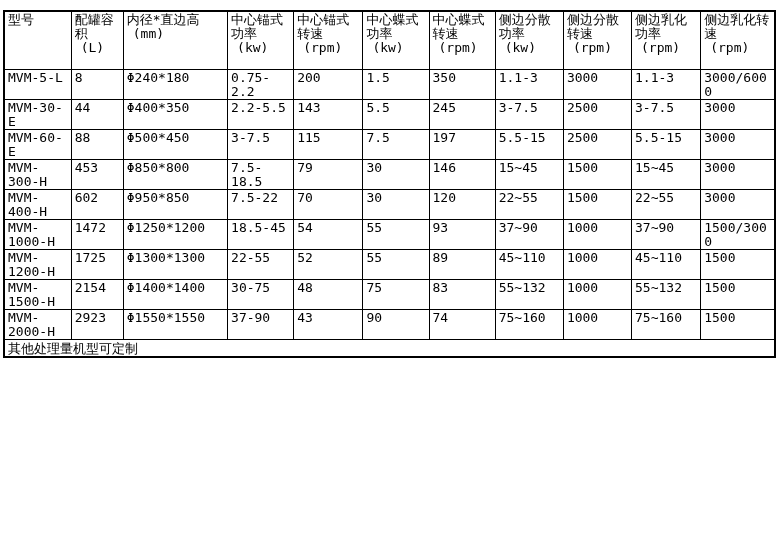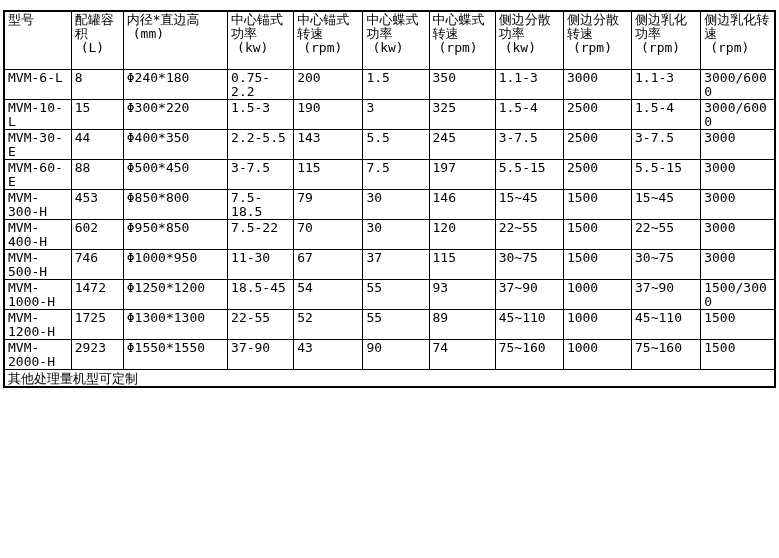--- a/index.html
+++ b/index.html
@@ -98,43 +98,30 @@
             <div class="h-unit">(rpm)</div>
           </th>
           <th>
             <div class="h-name">侧边乳化转速</div>
             <div class="h-unit">(rpm)</div>
           </th>
         </tr>
     </thead>
     <tbody id="table-body">
         <tr>
-          <td>MVM-6-L</td>
+          <td>MVM-5-L</td>
           <td>8</td>
           <td>Φ240*180</td>
           <td>0.75-2.2</td>
           <td>200</td>
           <td>1.5</td>
           <td>350</td>
           <td>1.1-3</td>
           <td>3000</td>
           <td>1.1-3</td>
-          <td>3000/6000</td>
-        </tr>
-        <tr>
-          <td>MVM-10-L</td>
-          <td>15</td>
-          <td>Φ300*220</td>
-          <td>1.5-3</td>
-          <td>190</td>
-          <td>3</td>
-          <td>325</td>
-          <td>1.5-4</td>
-          <td>2500</td>
-          <td>1.5-4</td>
           <td>3000/6000</td>
         </tr>
         <tr>
           <td>MVM-30-E</td>
           <td>44</td>
           <td>Φ400*350</td>
           <td>2.2-5.5</td>
           <td>143</td>
           <td>5.5</td>
           <td>245</td>
@@ -176,33 +163,20 @@
           <td>7.5-22</td>
           <td>70</td>
           <td>30</td>
           <td>120</td>
           <td>22~55</td>
           <td>1500</td>
           <td>22~55</td>
           <td>3000</td>
         </tr>
         <tr>
-          <td>MVM-500-H</td>
-          <td>746</td>
-          <td>Φ1000*950</td>
-          <td>11-30</td>
-          <td>67</td>
-          <td>37</td>
-          <td>115</td>
-          <td>30~75</td>
-          <td>1500</td>
-          <td>30~75</td>
-          <td>3000</td>
-        </tr>
-        <tr>
           <td>MVM-1000-H</td>
           <td>1472</td>
           <td>Φ1250*1200</td>
           <td>18.5-45</td>
           <td>54</td>
           <td>55</td>
           <td>93</td>
           <td>37~90</td>
           <td>1000</td>
           <td>37~90</td>
@@ -212,20 +186,33 @@
           <td>MVM-1200-H</td>
           <td>1725</td>
           <td>Φ1300*1300</td>
           <td>22-55</td>
           <td>52</td>
           <td>55</td>
           <td>89</td>
           <td>45~110</td>
           <td>1000</td>
           <td>45~110</td>
+          <td>1500</td>
+        </tr>
+        <tr>
+          <td>MVM-1500-H</td>
+          <td>2154</td>
+          <td>Φ1400*1400</td>
+          <td>30-75</td>
+          <td>48</td>
+          <td>75</td>
+          <td>83</td>
+          <td>55~132</td>
+          <td>1000</td>
+          <td>55~132</td>
           <td>1500</td>
         </tr>
         <tr>
           <td>MVM-2000-H</td>
           <td>2923</td>
           <td>Φ1550*1550</td>
           <td>37-90</td>
           <td>43</td>
           <td>90</td>
           <td>74</td>

